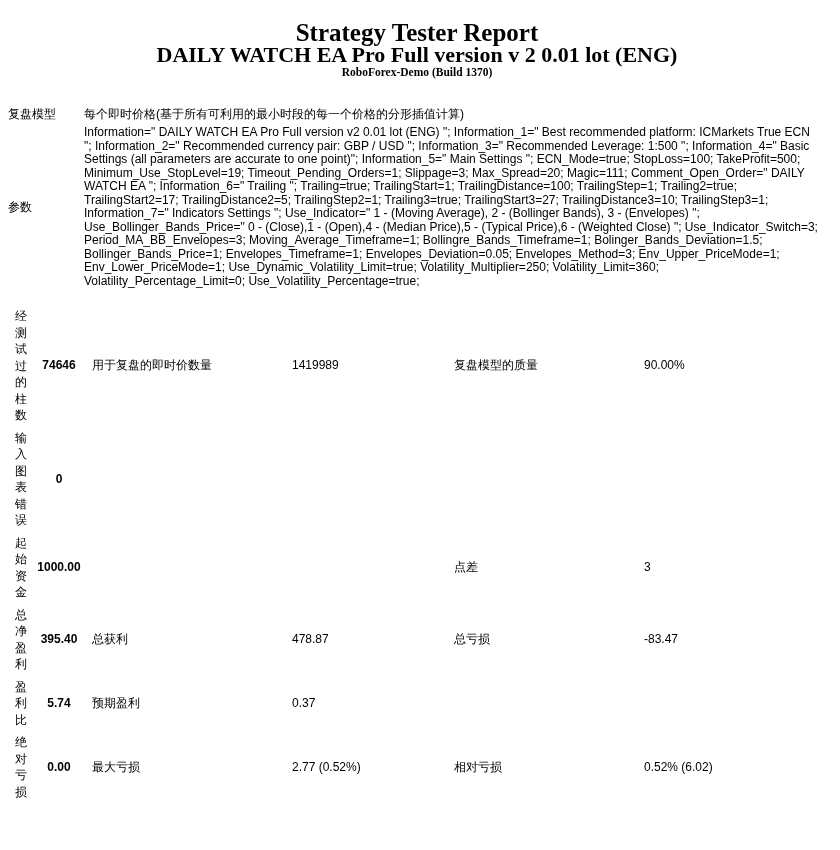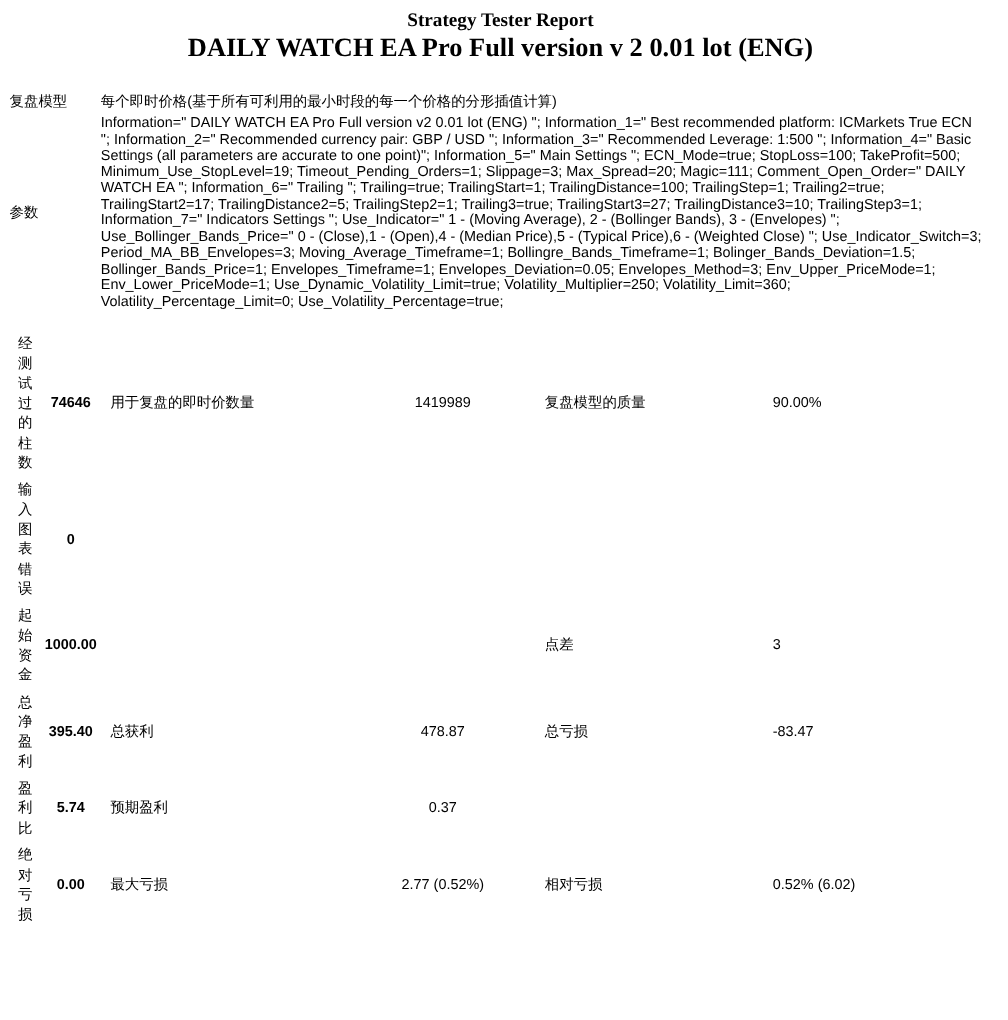--- a/index.html
+++ b/index.html
@@ -5,47 +5,48 @@
   html,body{margin:0;padding:0;background:#ffffff;}
   body{
     width:840px;height:850px;overflow:hidden;
     font-family:"Liberation Sans","DejaVu Sans",sans-serif;
     font-size:12px;color:#000;
     box-sizing:border-box;
     padding:2px 14px 0 8px;
   }
   
   .hdr{text-align:center;font-family:"Liberation Serif","DejaVu Serif",serif;font-weight:bold;}
-  .hdr-title{font-size:16px;line-height:24px;margin-top:4px;}
+  .hdr-title{font-size:25px;line-height:24px;margin-top:19px;}
   .hdr-sub{font-size:22px;line-height:20px;}
   .hdr-build{font-size:11.5px;line-height:15px;}
   
   .info{margin-top:28px;}
   .info-row{display:flex;margin-bottom:12px;}
   .info-row.tight{margin-bottom:5px;margin-top:24px;}
   .info-label{width:76px;flex:0 0 76px;line-height:13px;}
   .info-value{flex:1;line-height:13px;}
   .params-row{display:flex;margin-bottom:0;align-items:center;}
   .params-text{flex:1;line-height:13.5px;white-space:pre-line;}
   
   .stats{margin-top:20px;}
   .stat-row{display:flex;align-items:center;margin-bottom:6px;}
   .sc1{width:26px;flex:0 0 26px;text-align:center;white-space:pre;line-height:16.5px;}
   .sc2{width:50px;flex:0 0 50px;text-align:center;line-height:13px;font-weight:bold;}
   .sc3{width:208px;flex:0 0 208px;padding-left:8px;box-sizing:border-box;line-height:13px;}
-  .sc4{width:154px;flex:0 0 154px;text-align:center;line-height:13px;}
+  .sc4{width:154px;flex:0 0 154px;text-align:left;line-height:13px;}
   .sc5{width:198px;flex:0 0 198px;padding-left:8px;box-sizing:border-box;line-height:13px;}
   .sc6{flex:1;text-align:left;line-height:13px;}
 </style>
 </head>
 <body>
 
 <div class="hdr">
   <div class="hdr-title">Strategy Tester Report</div>
   <div class="hdr-sub">DAILY WATCH EA Pro Full version v 2 0.01 lot (ENG)</div>
+  <div class="hdr-build">RoboForex-Demo (Build 1370)</div>
 </div>
 
 <div class="info">
   <div>
       <div class="info-row tight">
         <div class="info-label">复盘模型</div>
         <div class="info-value">每个即时价格(基于所有可利用的最小时段的每一个价格的分形插值计算)</div>
       </div>
     </div>
   <div class="params-row">

